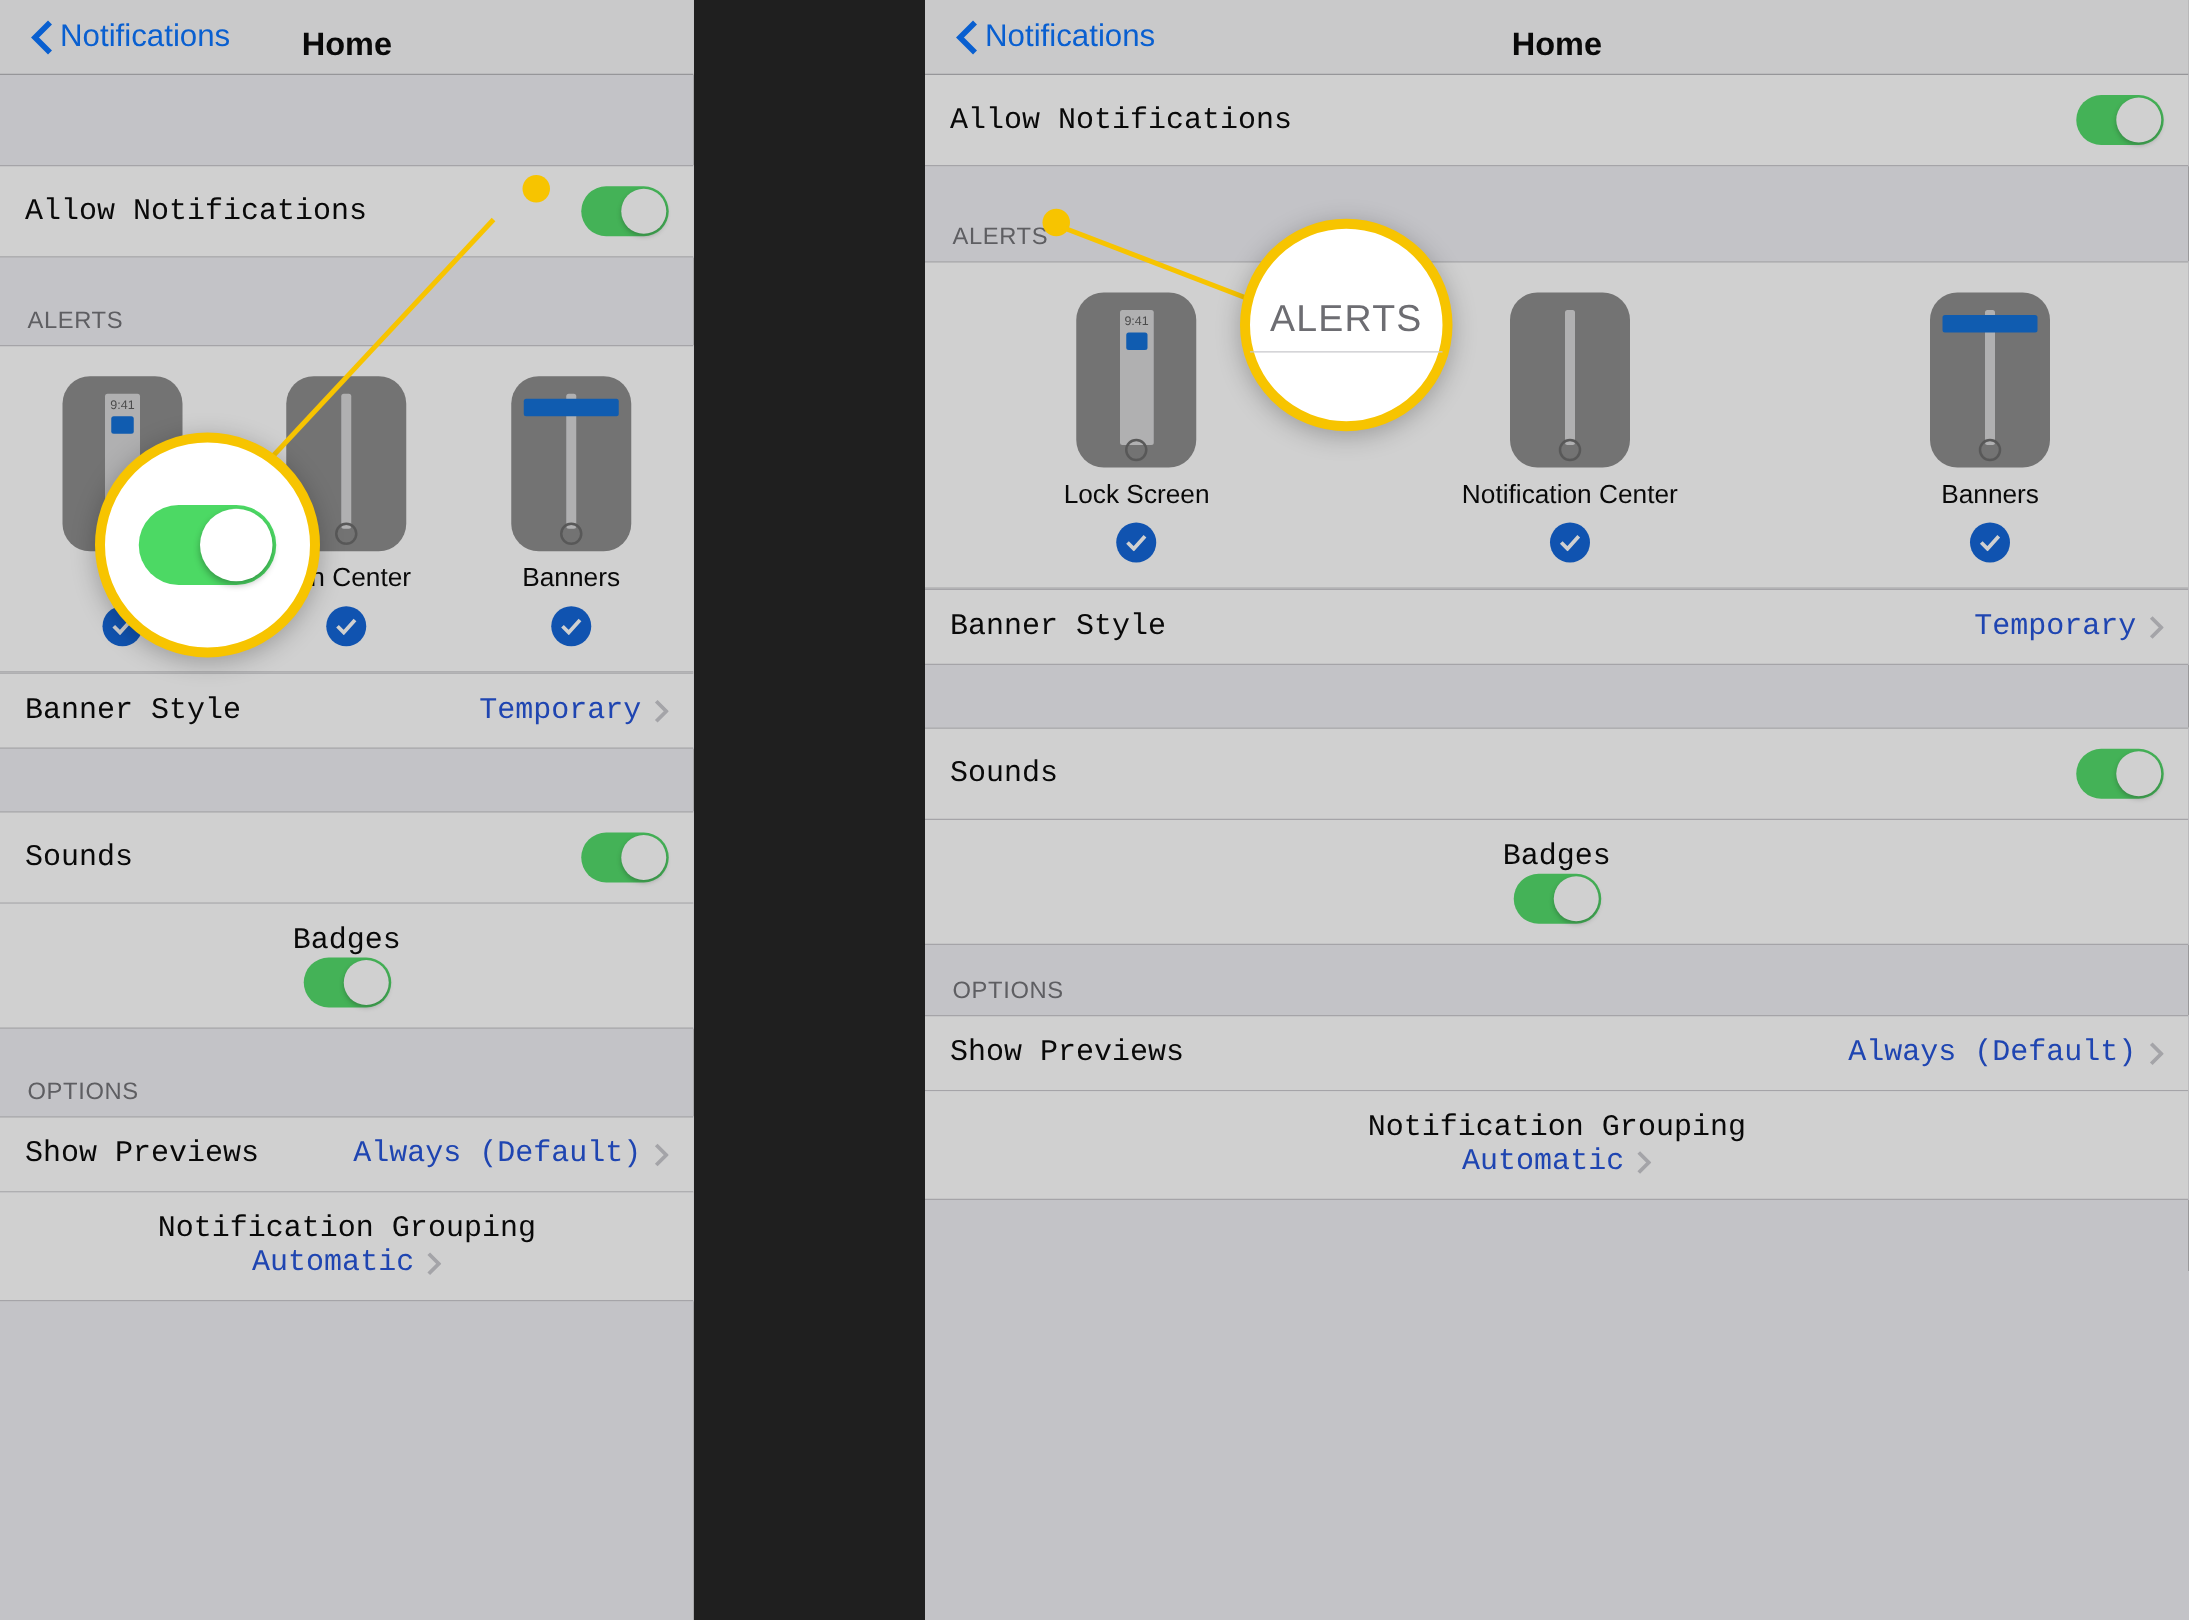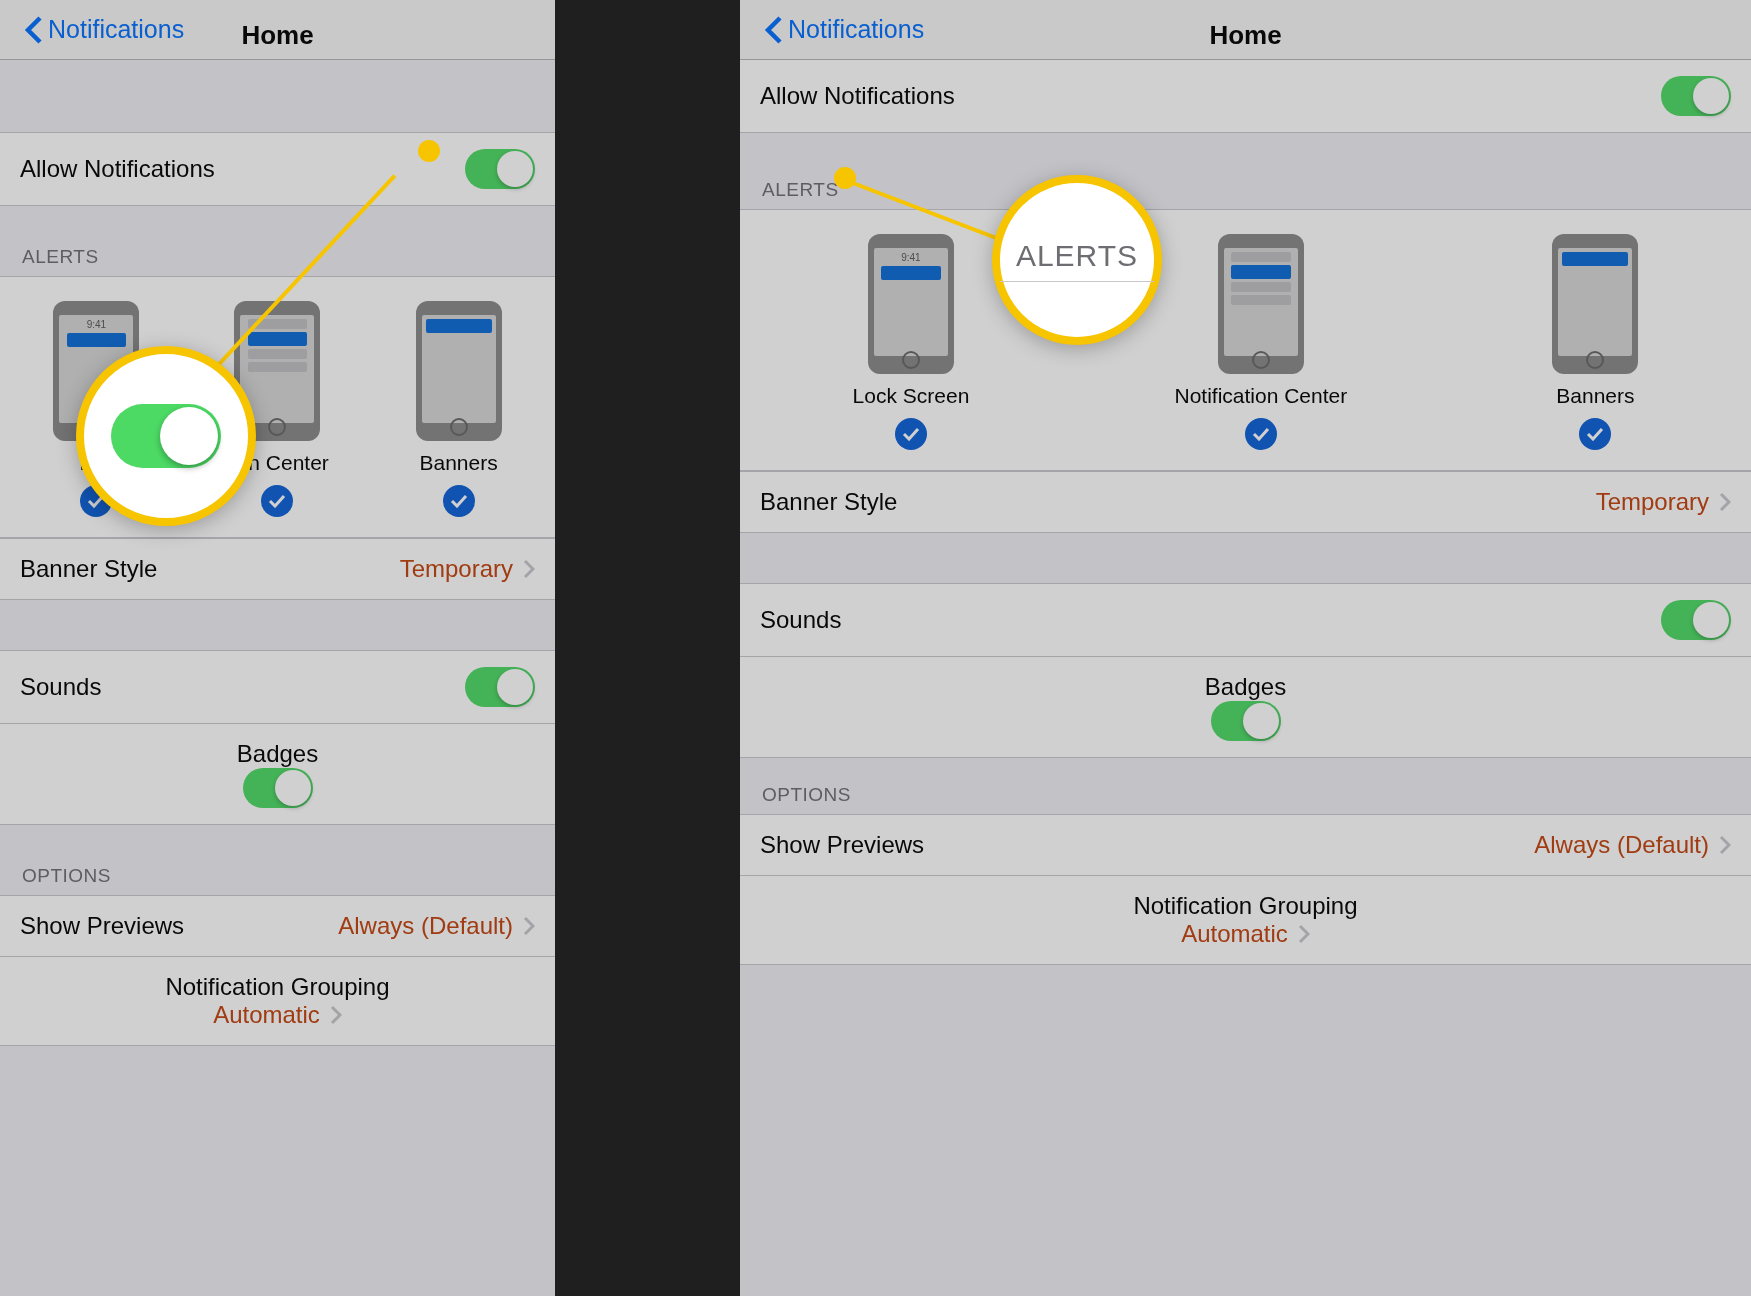--- a/index.html
+++ b/index.html
@@ -63,23 +63,24 @@
   
   .row {
     display: flex;
     align-items: center;
     justify-content: space-between;
     background: #fff;
     padding: 16px 20px;
     font-size: 24px;
     border-top: 1px solid #c8c7cc;
     border-bottom: 1px solid #c8c7cc;
+    font-family: Liberation Mono, monospace;
   }
   .row + .row { border-top: none; flex-direction: column; }
-  .row .value { color: #c2410c; font-size: 24px; }
+  .row .value { color: #1d4ed8; font-size: 24px; }
   .row-nav { display: flex; align-items: center; gap: 10px; }
 
   .chevron {
     width: 12px; height: 20px;
     fill: none; stroke: #c7c7cc; stroke-width: 3;
   }
 
   
   .toggle {
     position: relative;
@@ -108,27 +109,28 @@
   }
   .alert-opt {
     display: flex;
     flex-direction: column;
     align-items: center;
     gap: 10px;
     font-size: 21px;
     color: #000;
   }
   .phone {
-    width: 86px; height: 140px;
+    width: 96px; height: 140px;
     background: #888;
-    border-radius: 12px;
+    border-radius: 22px;
     padding: 14px 6px 18px;
     position: relative;
     display: flex;
     flex-direction: column;
+    align-items: center;
   }
   .phone::after {
     content: "";
     position: absolute;
     bottom: 5px; left: 50%;
     transform: translateX(-50%);
     width: 14px; height: 14px;
     border: 2px solid #666;
     border-radius: 50%;
   }

